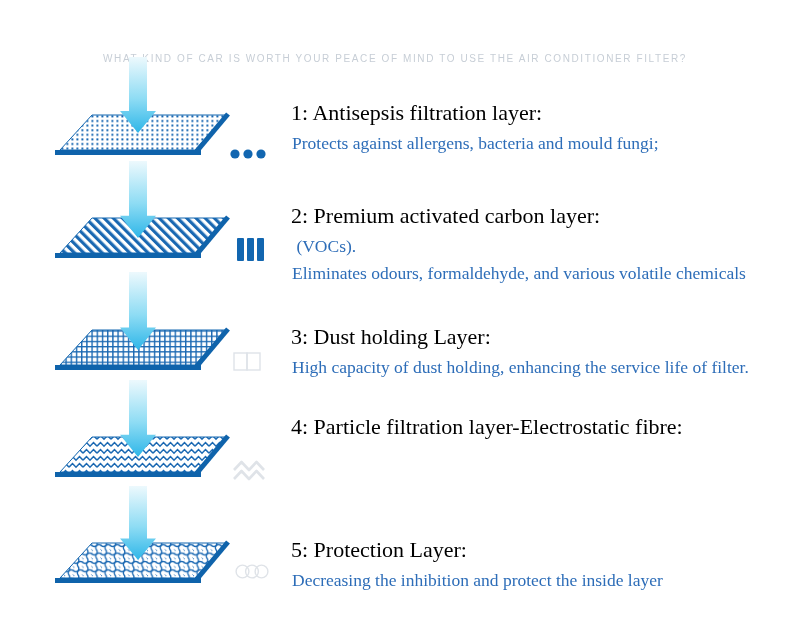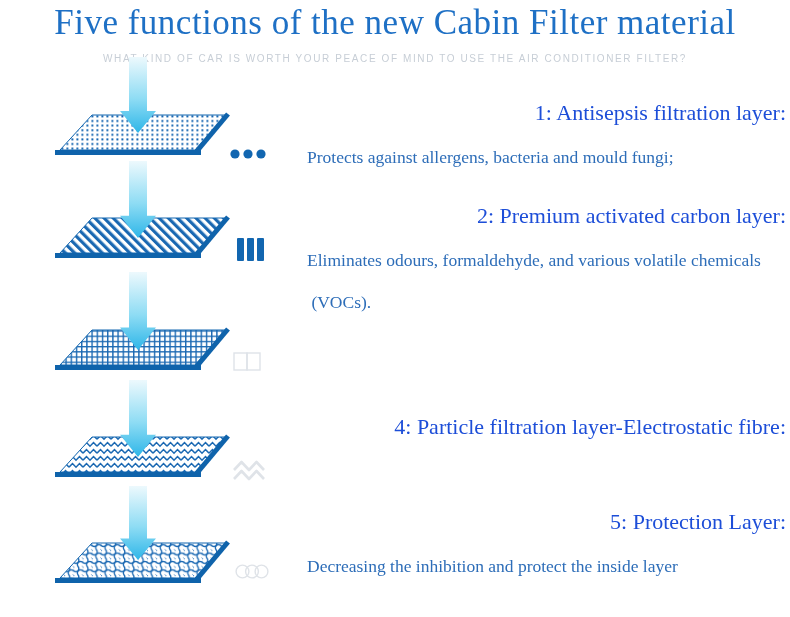--- a/index.html
+++ b/index.html
@@ -13,22 +13,22 @@
   }
   .subtitle {
     position:absolute; top:53px; left:0; right:0; text-align:center;
     font-family:"Liberation Sans", sans-serif; font-size:10px;
     letter-spacing:1.6px; color:#c7ced6; white-space:nowrap;
   }
   .arrow { position:absolute; left:120px; width:36px; }
   .sheet { position:absolute; left:55px; width:190px; height:60px; }
   .side-icon { position:absolute; }
   .section { position:absolute; left:291px; width:495px; }
-  .sec-heading { font-size:22px; line-height:30px; color:#1d4ed8; margin:0 0 2px 0;text-align:right; }
-  .sec-line { font-size:17.5px; line-height:26px; color:#2d6db8; margin:16px; }
+  .sec-heading { font-size:22px; line-height:30px; color:#000000; margin:0 0 2px 0; }
+  .sec-line { font-size:17.5px; line-height:26px; color:#2d6db8; margin:1px; }
 </style>
 </head>
 <body>
 
 <div class="stage">
 
   <svg width="0" height="0" style="position:absolute" aria-hidden="true">
     <defs>
       <pattern id="pat-dots" width="5" height="4.6" patternUnits="userSpaceOnUse">
         <rect x="1.4" y="1.2" width="2" height="2" fill="#1a68b2"></rect>
@@ -47,21 +47,20 @@
         <circle cx="7" cy="6.3" r="3" stroke="#1a68b2" stroke-width="1.3" fill="none"></circle>
       </pattern>
       <linearGradient id="grad-arrow" x1="0" y1="0" x2="0" y2="1">
         <stop offset="0" stop-color="#edf9fd"></stop>
         <stop offset="0.55" stop-color="#8edcf4"></stop>
         <stop offset="1" stop-color="#2eb6e8"></stop>
       </linearGradient>
     </defs>
   </svg>
 
-  <div class="title">Five functions of the new Cabin Filter material</div>
   <div class="subtitle">WHAT KIND OF CAR IS WORTH YOUR PEACE OF MIND TO USE THE AIR CONDITIONER FILTER?</div>
 
   <svg class="sheet" style="top:105px" viewBox="0 0 190 60">
     <polygon points="37,10 172,10 140,45 5,45" fill="url(#pat-dots)" stroke="#1266b0" stroke-width="1"></polygon>
     <path d="M0 47.5 H146" stroke="#0f63ab" stroke-width="5"></path>
     <path d="M173 9 L142 46" stroke="#0f63ab" stroke-width="5"></path>
   </svg>
   <svg class="sheet" style="top:208px" viewBox="0 0 190 60">
     <polygon points="37,10 172,10 140,45 5,45" fill="url(#pat-stripes)" stroke="#1266b0" stroke-width="1"></polygon>
     <path d="M0 47.5 H146" stroke="#0f63ab" stroke-width="5"></path>
@@ -123,27 +122,31 @@
     <circle cx="26.5" cy="8.5" r="6.4" fill="none" stroke="#dfe3e8" stroke-width="1.4"></circle>
   </svg>
 
   <div class="section" style="top:98px">
     <div class="sec-heading">1: Antisepsis filtration layer:</div>
     <div class="sec-line">Protects against allergens, bacteria and mould fungi;</div>
   </div>
 
   <div class="section" style="top:201px">
     <div class="sec-heading">2: Premium activated carbon layer:</div>
+    <div class="sec-line">&nbsp;(VOCs).</div>
     <div class="sec-line">Eliminates odours, formaldehyde, and various volatile chemicals</div>
-    <div class="sec-line">&nbsp;(VOCs).</div>
   </div>
 
+  <div class="section" style="top:322px">
+    <div class="sec-heading">3: Dust holding Layer:</div>
+    <div class="sec-line">High capacity of dust holding, enhancing the service life of filter.</div>
+  </div>
 
   <div class="section" style="top:412px">
     <div class="sec-heading">4: Particle filtration layer-Electrostatic fibre:</div>
   </div>
 
-  <div class="section" style="top:507px">
+  <div class="section" style="top:535px">
     <div class="sec-heading">5: Protection Layer:</div>
     <div class="sec-line">Decreasing the inhibition and protect the inside layer</div>
   </div>
 
 </div>
 
 </body></html>

